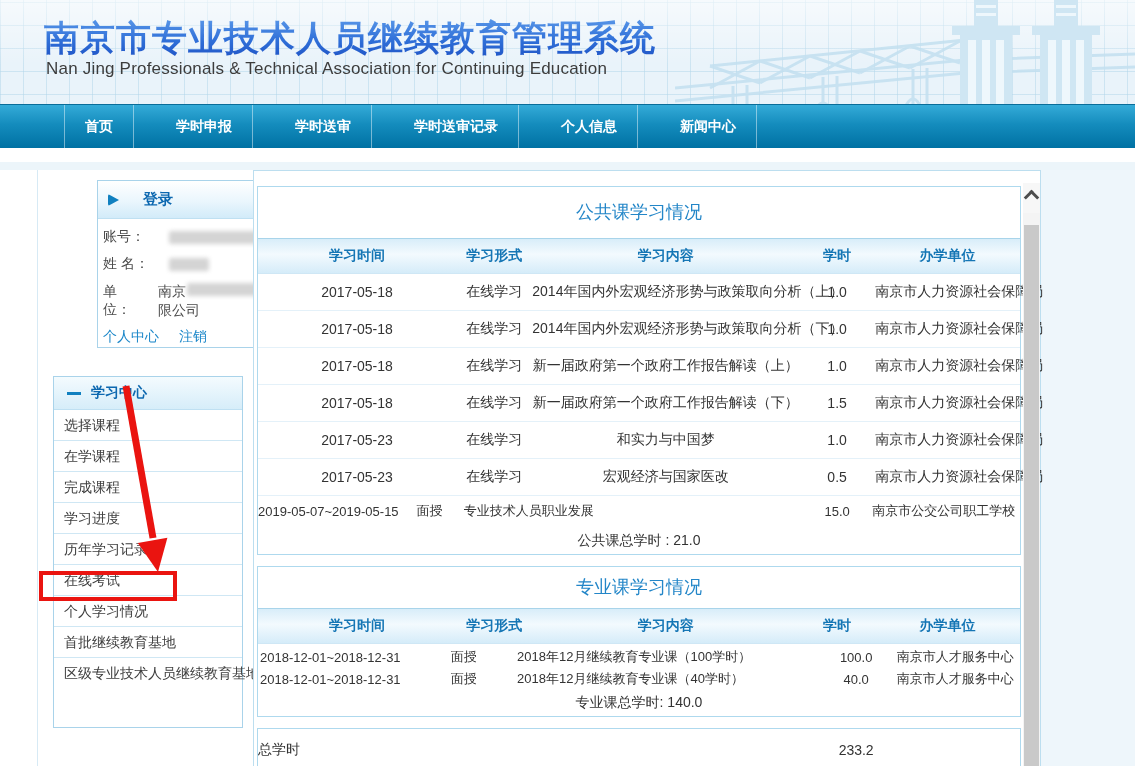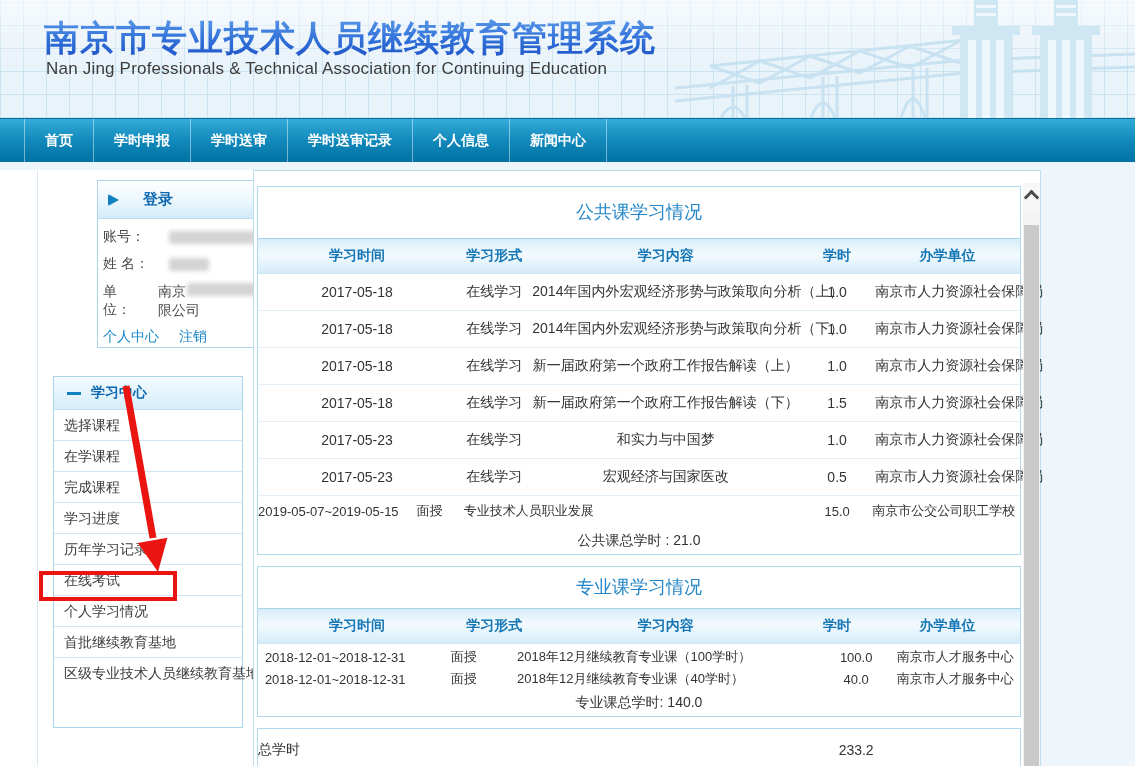--- a/index.html
+++ b/index.html
@@ -14,25 +14,25 @@
       repeating-linear-gradient(0deg,rgba(176,213,233,.5) 0 1px,transparent 1px 23px),
       repeating-linear-gradient(90deg,rgba(176,213,233,.5) 0 1px,transparent 1px 23px);}
   .brand-cn{position:absolute;left:44px;top:15px;font-size:35px;font-weight:bold;letter-spacing:1px;
     background:linear-gradient(180deg,#5e9cea 0%,#2f6fd8 55%,#1d4fc2 100%);
     -webkit-background-clip:text;background-clip:text;color:transparent;
     text-shadow:0 1px 0 rgba(255,255,255,.0);}
   .brand-en{position:absolute;left:46px;top:59px;font-size:17px;color:#3c3c3c;letter-spacing:.2px;}
   .bridge{position:absolute;right:0;top:0;}
 
   
-  .nav{position:absolute;left:0;top:118px;width:1135px;height:44px;
+  .nav{position:absolute;left:0;top:104px;width:1135px;height:44px;
     background:linear-gradient(180deg,#34abd8 0%,#15８ｄｂｄ 45%,#0071a3 100%);
     background:linear-gradient(180deg,#34abd8 0%,#148cbd 45%,#0071a3 100%);
     border-top:1px solid #0a6d99;box-sizing:border-box;
-    display:flex;align-items:stretch;padding-left:24px;}
+    display:flex;align-items:stretch;padding-left:64px;gap:22px;}
   .nav-item{line-height:43px;padding:0 20px;color:#fff;font-size:14px;font-weight:bold;
     border-right:1px solid rgba(255,255,255,.45);cursor:pointer;}
   .nav-item:first-child{border-left:1px solid rgba(255,255,255,.45);}
 
   .subnav-strip{position:absolute;left:0;top:162px;width:1135px;height:8px;background:#ecf5fa;}
   .right-bg{position:absolute;left:1041px;top:170px;width:94px;height:596px;background:#eef6fb;}
   .side-line{position:absolute;left:37px;top:170px;width:1px;height:596px;background:#d7eaf5;}
 
   
   .box{position:absolute;left:53px;width:190px;background:#fff;border:1px solid #a9d3ea;box-sizing:border-box;}
@@ -80,21 +80,21 @@
   .trow.pro{height:22px;font-size:13px;}
   .t2 .rows-b{padding-top:2px;}
   .summary{height:28px;line-height:28px;text-align:center;font-size:14px;color:#333;}
   .t2 .summary{height:26px;line-height:24px;}
 
   
   .layout-a .c-time{width:26%;} .layout-a .c-form{width:10%;} .layout-a .c-content{width:35%;}
   .layout-a .c-hours{width:10%;} .layout-a .c-unit{width:19%;}
   .layout-s .c-time{width:18%;} .layout-s .c-form{width:9%;} .layout-s .c-content{width:45%;text-align:left;}
   .layout-s .c-hours{width:8%;} .layout-s .c-unit{width:20%;}
-  .layout-p .c-time{width:20%;text-align:center;padding-left:2px;box-sizing:border-box;}
+  .layout-p .c-time{width:20%;text-align:left;padding-left:2px;box-sizing:border-box;}
   .layout-p .c-form{width:14%;} .layout-p .c-content{width:40%;text-align:left;}
   .layout-p .c-hours{width:9%;} .layout-p .c-unit{width:17%;}
 
   .t3{display:flex;height:44px;align-items:center;}
   .t3 .cell-label{width:57%;text-align:left;font-size:14px;color:#333;}
   .t3 .cell-value{width:43%;text-align:center;font-size:14px;color:#333;}
 
   
   .scroll{position:absolute;top:12px;right:0;width:17px;bottom:0;background:#f4f4f4;}
   .scroll-up{height:30px;background:#f7f7f7;display:flex;justify-content:center;align-items:flex-start;cursor:pointer;}

